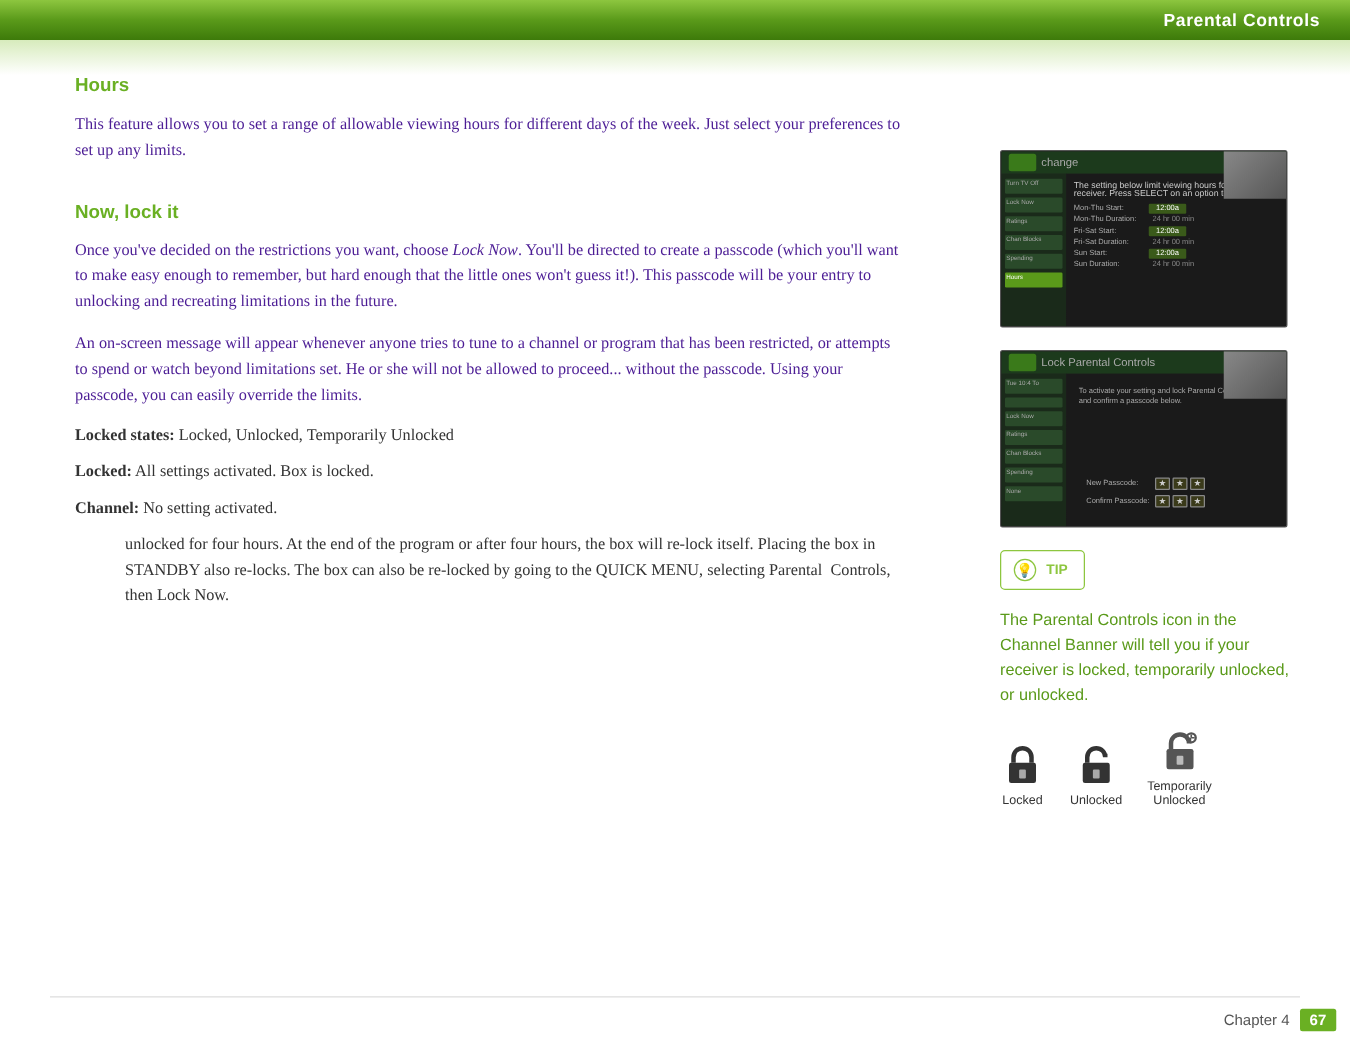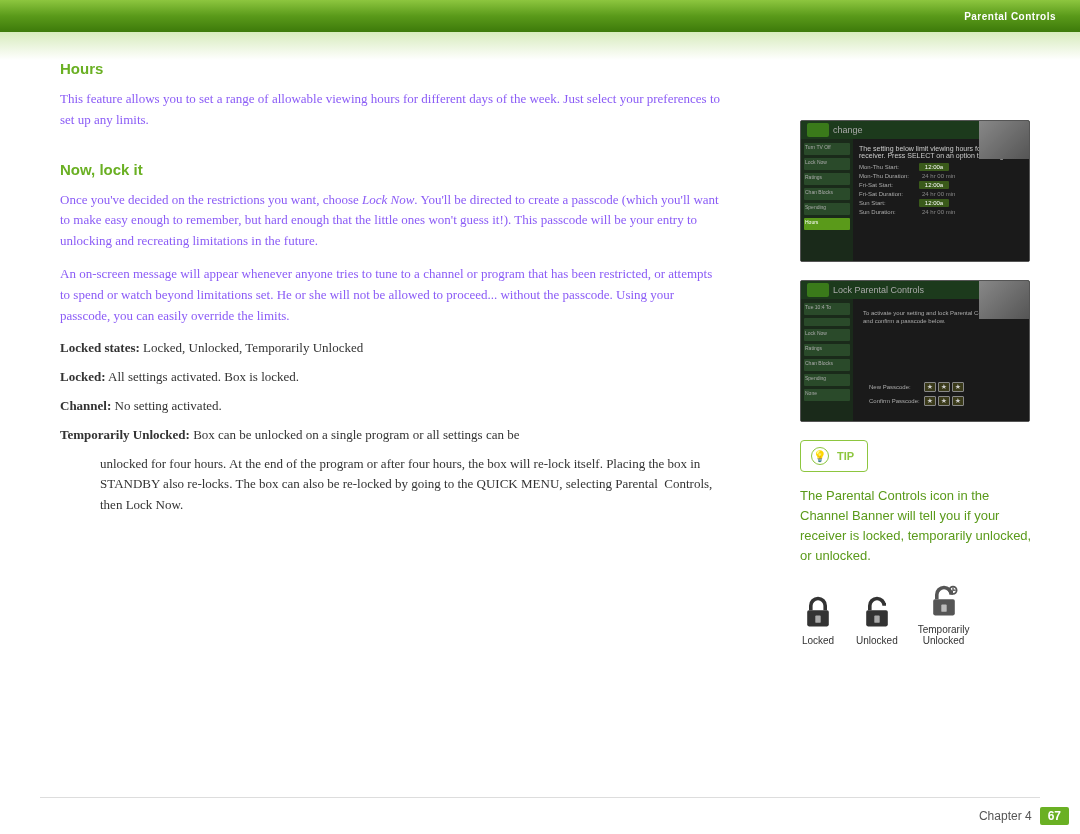--- a/index.html
+++ b/index.html
@@ -22,21 +22,21 @@
       width: 1080px;
       height: 32px;
       background: linear-gradient(to bottom, #8dc63f, #5a9a1a, #3d7a0a);
     }
     .header-bar-label {
       position: absolute;
       right: 24px;
       top: 50%;
       transform: translateY(-50%);
       color: #ffffff;
-      font-size: 10px;
+      font-size: 14px;
       font-family: Arial, sans-serif;
       font-weight: bold;
       letter-spacing: 0.5px;
     }
 
     
     .header-wave {
       position: absolute;
       top: 32px;
       left: 0;
@@ -71,21 +71,21 @@
       margin-top: 30px;
     }
     .section-heading:first-child {
       margin-top: 0;
     }
 
     
     .body-text {
       font-size: 13px;
       line-height: 1.6;
-      color: #8b5cf6;
+      color: #4c1d95;
       margin-bottom: 12px;
       font-family: Georgia, serif;
     }
 
     
     .term-bold {
       font-weight: bold;
       font-style: normal;
     }
     .term-italic {
@@ -382,24 +382,20 @@
   <p class="locked-states-line">
     <span class="term-bold">Locked:</span>
     <span>All settings activated. Box is locked.</span>
   </p>
 
   <p class="locked-states-line">
     <span class="term-bold">Channel:</span>
     <span>No setting activated.</span>
   </p>
 
-  <p class="locked-states-line">
-    <span class="term-bold">Temporarily Unlocked:</span>
-    Box can be unlocked on a single program or all settings can be
-  </p>
   <p class="indented-para">unlocked for four hours. At the end of the program or after four hours, the box will re-lock itself. Placing the box in STANDBY also re-locks. The box can also be re-locked by going to the QUICK MENU, selecting Parental&nbsp; Controls, then Lock Now.</p>
 </div>
 
 <div class="right-panel">
 
   <div class="screenshot-box">
     <div class="screenshot-box-inner">
       <div class="screen-top-bar">
         <div class="screen-top-logo"></div>
         <span class="screen-top-title">change</span>

